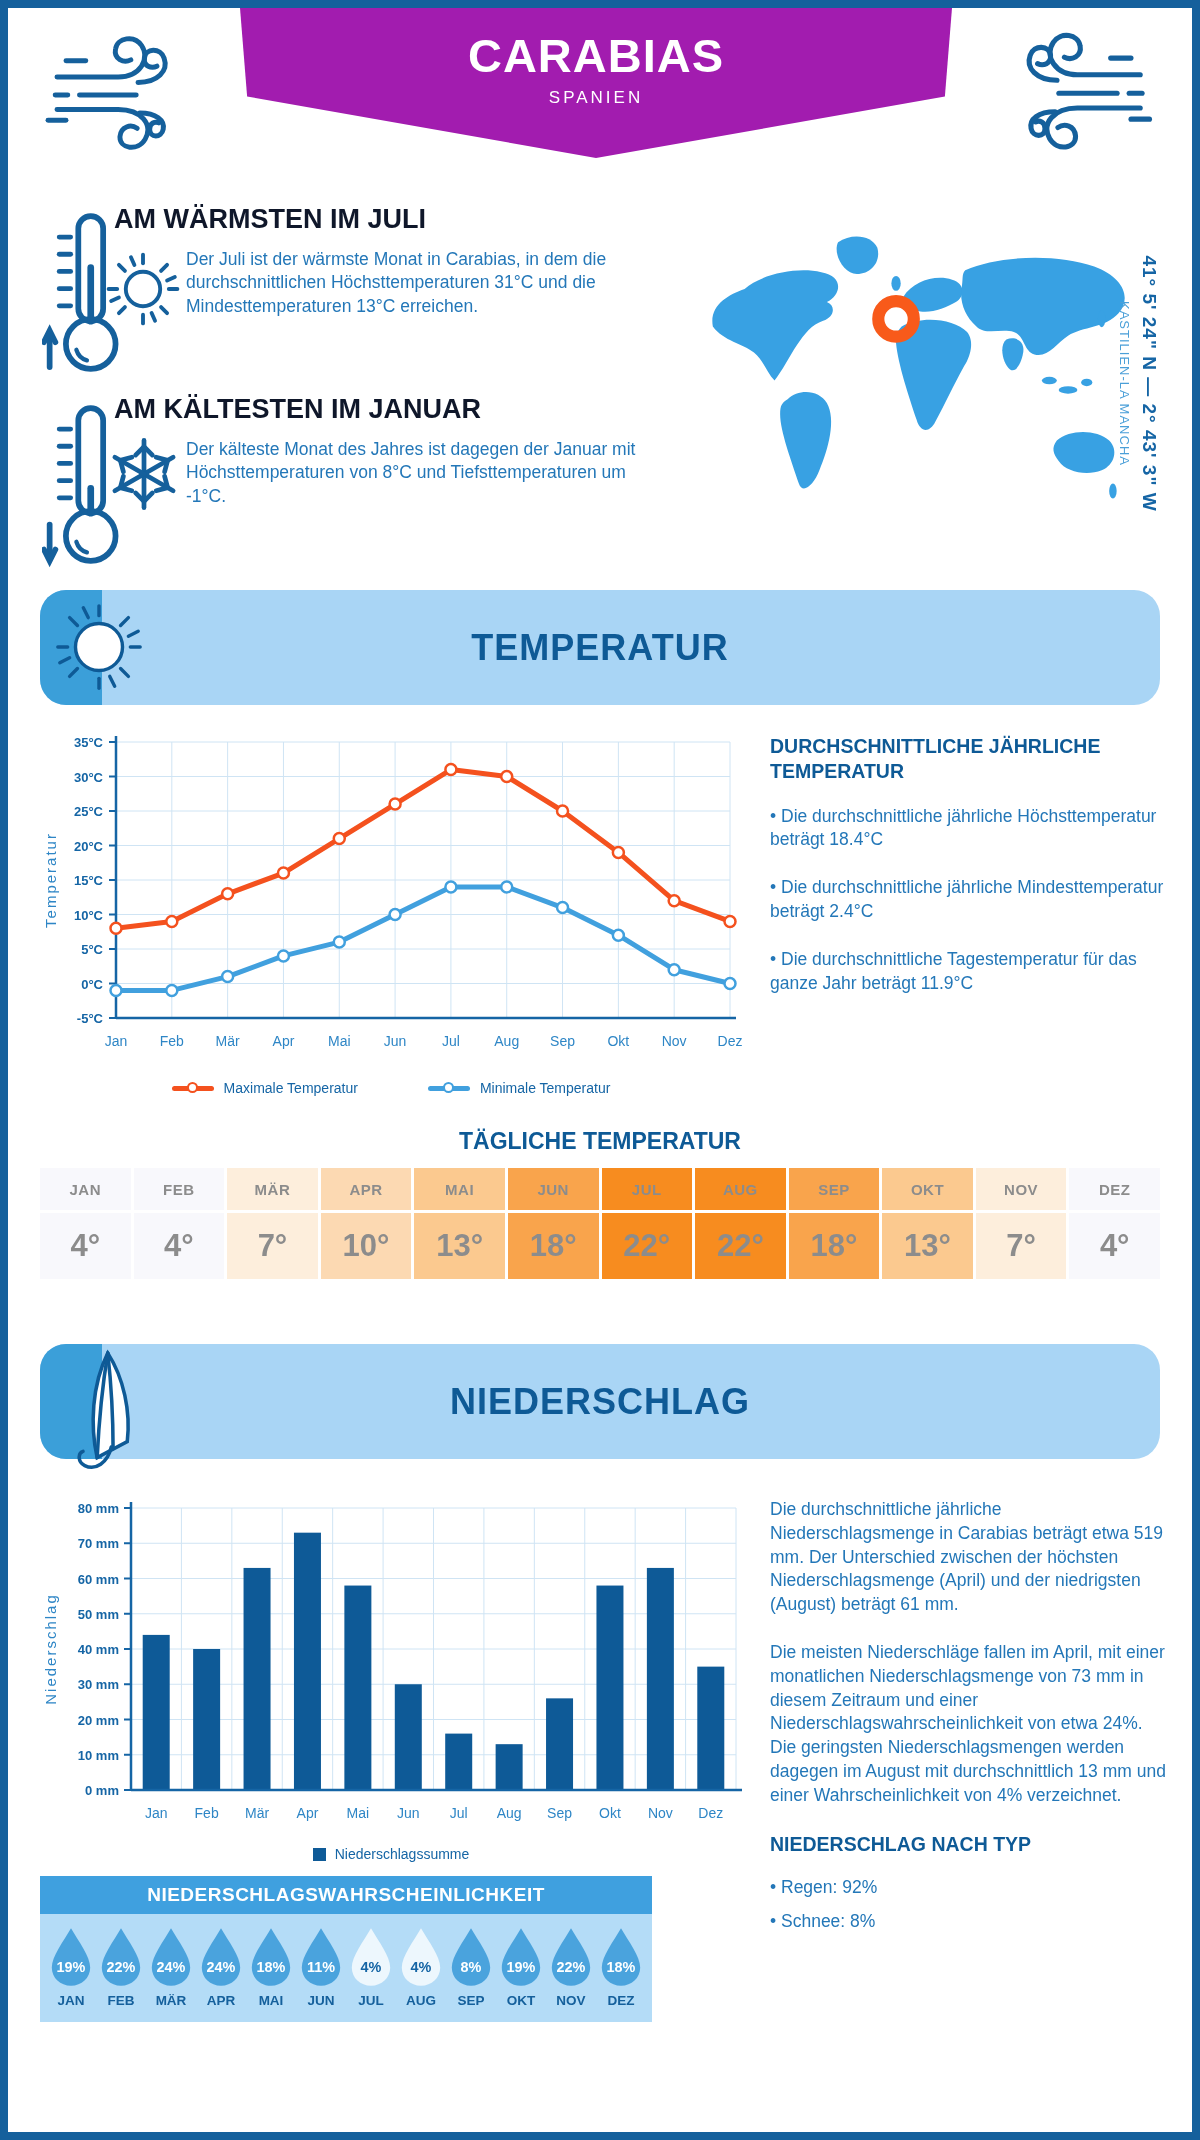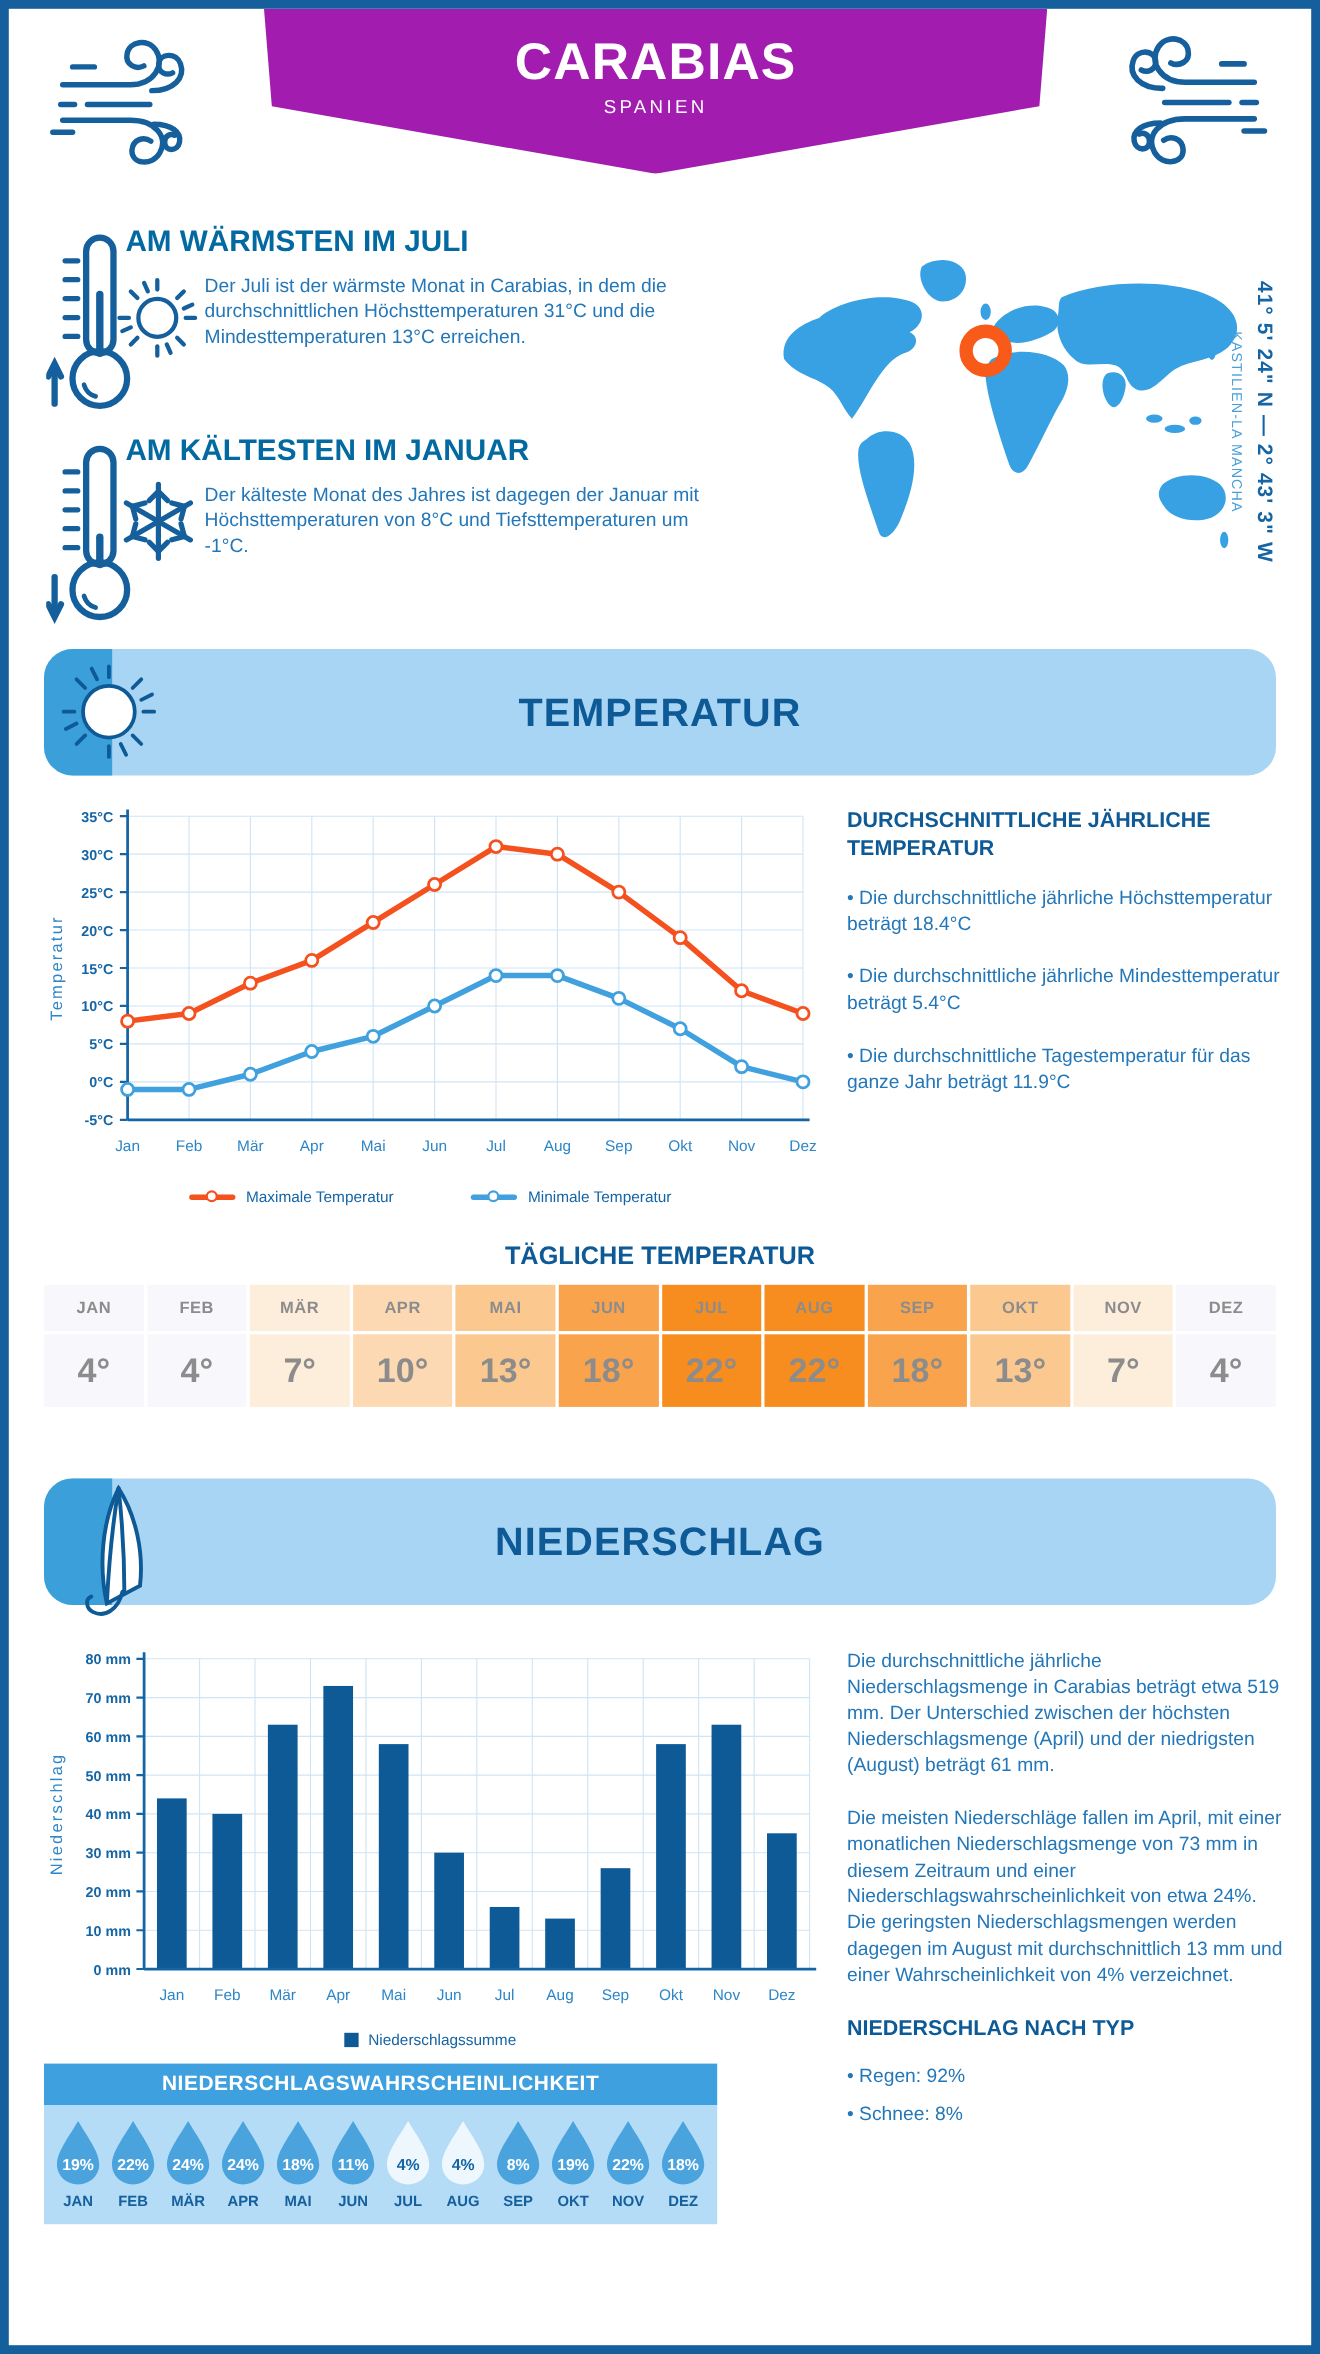--- a/index.html
+++ b/index.html
@@ -6,21 +6,21 @@
   #page{position:relative;width:1200px;height:2140px;box-sizing:border-box;
         border:8px solid #15609C;background:#fff;overflow:hidden;
         font-family:"Liberation Sans",sans-serif;}
   .abs{position:absolute;}
   
   .hero{left:232px;top:0;width:712px;height:150px;background:#a21caf;color:#fff;
         clip-path:polygon(0 0,100% 0,99% 59%,50% 100%,1% 59%);text-align:center;}
   .hero h1{margin:20px 0 0;font-size:47px;letter-spacing:1px;font-weight:bold;}
   .hero .sub{margin-top:5px;font-size:17px;letter-spacing:3px;}
   
-  .hl-title{left:106px;font-size:27px;font-weight:bold;color:#0369a1;}
+  .hl-title{left:106px;font-size:27px;font-weight:bold;color:#0f172a;}
   .hl-text{left:178px;font-size:17.5px;line-height:1.33;color:#2377B8;}
   
   .map-labels{left:1152px;top:198px;width:355px;transform:rotate(90deg);
               transform-origin:0 0;text-align:center;}
   .map-labels .coords{font-size:19px;font-weight:bold;color:#1565A5;letter-spacing:1px;}
   .map-labels .region{font-size:13px;color:#4A9FD8;letter-spacing:1px;margin-top:6px;}
   
   .banner{left:32px;width:1120px;height:115px;background:#A9D5F5;border-radius:26px;}
   .banner .strip{position:absolute;left:0;top:0;bottom:0;width:62px;background:#3B9FD9;
                  border-radius:26px 0 0 26px;}
@@ -329,21 +329,21 @@
     </div>
     <div class="litem">
       <span class="lswatch" style="background: rgb(65, 160, 222); color: rgb(65, 160, 222);"></span>
       <span>Minimale Temperatur</span>
     </div>
   </div>
 
   <div class="abs rcol" style="top:726px">
     <h3>DURCHSCHNITTLICHE JÄHRLICHE TEMPERATUR</h3>
     <p>• Die durchschnittliche jährliche Höchsttemperatur beträgt 18.4°C</p>
-    <p>• Die durchschnittliche jährliche Mindesttemperatur beträgt 5.4°C</p>
+    <p>• Die durchschnittliche jährliche Mindesttemperatur beträgt 2.4°C</p>
     <p>• Die durchschnittliche Tagestemperatur für das ganze Jahr beträgt 11.9°C</p>
   </div>
 
   <div class="abs daily-head">TÄGLICHE TEMPERATUR</div>
   <div class="abs daily" id="daily-grid">
       <div class="m" style="background: rgb(248, 248, 252);">JAN</div>
       <div class="m" style="background: rgb(248, 248, 252);">FEB</div>
       <div class="m" style="background: rgb(253, 238, 220);">MÄR</div>
       <div class="m" style="background: rgb(252, 217, 178);">APR</div>
       <div class="m" style="background: rgb(251, 201, 143);">MAI</div>

